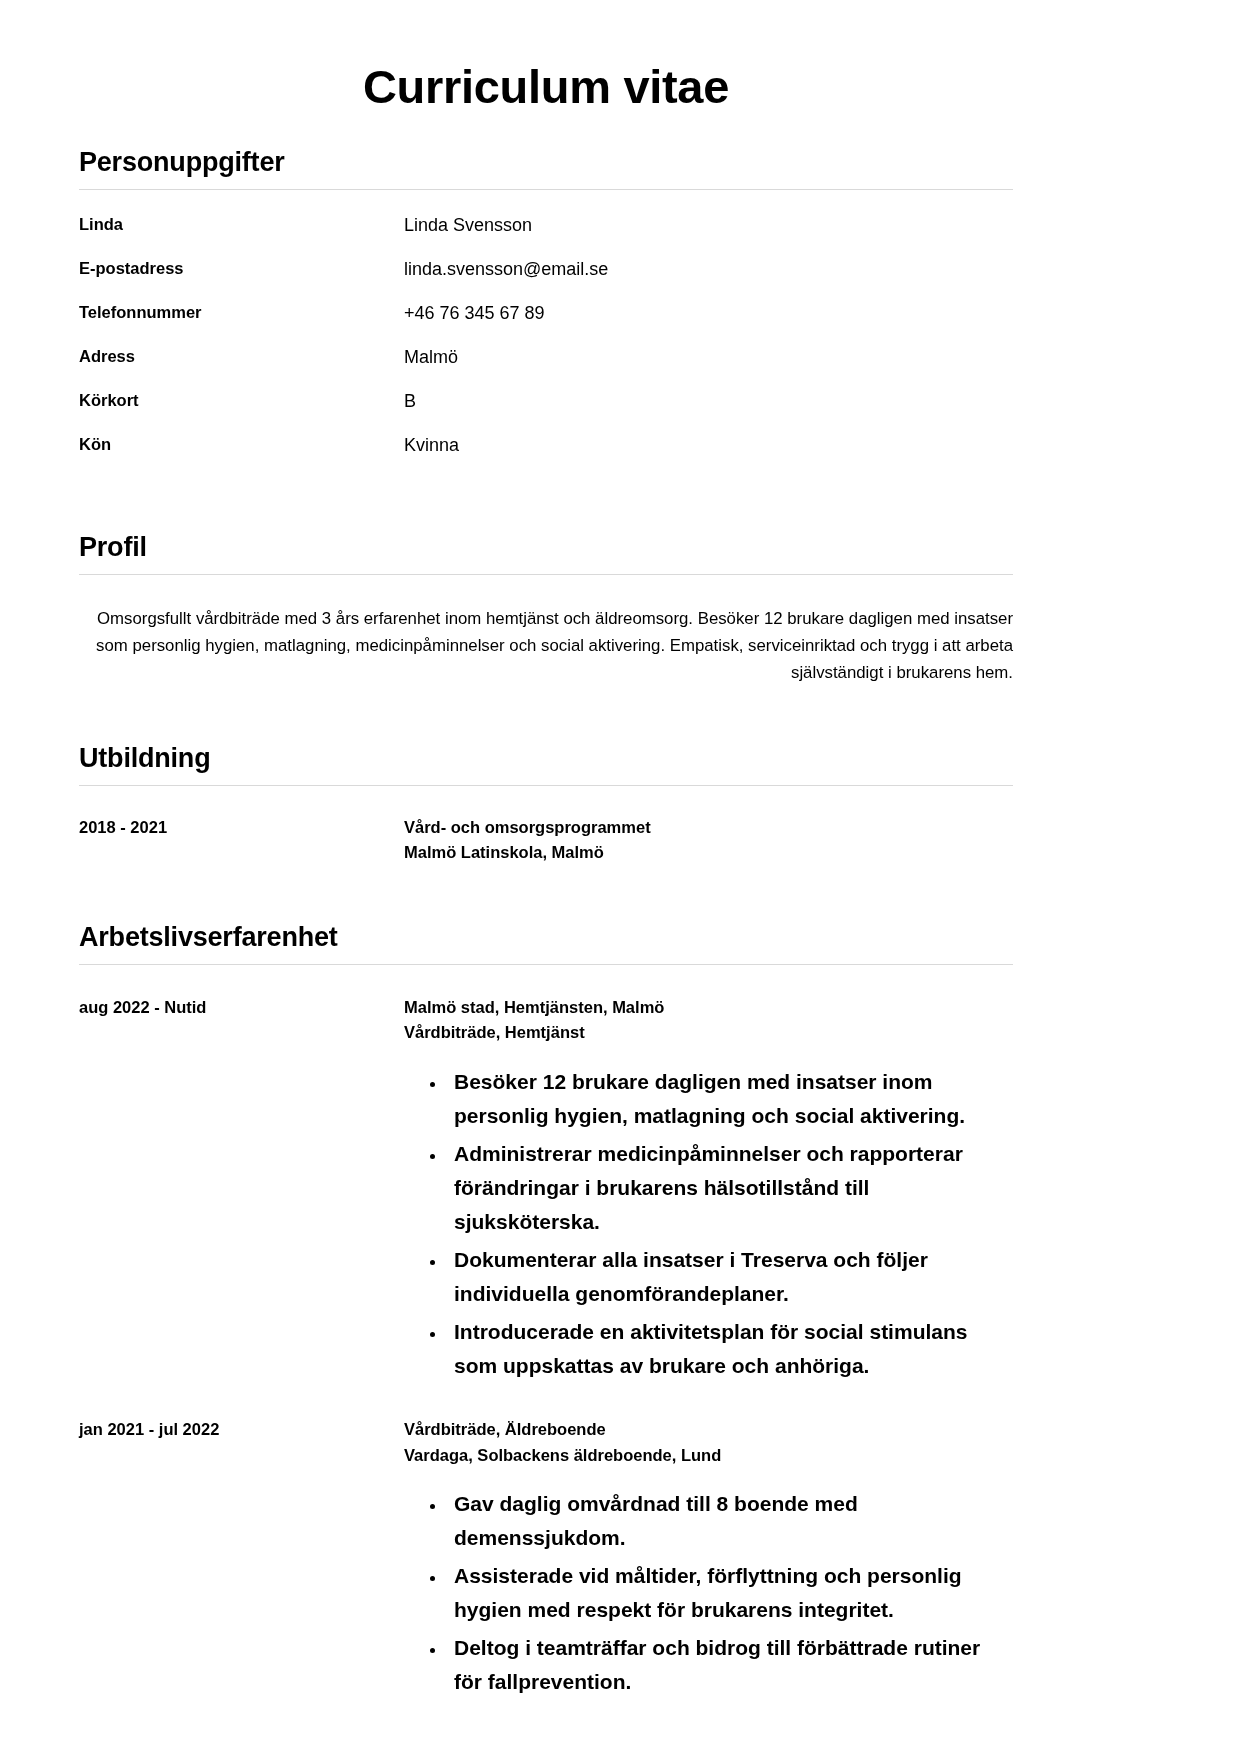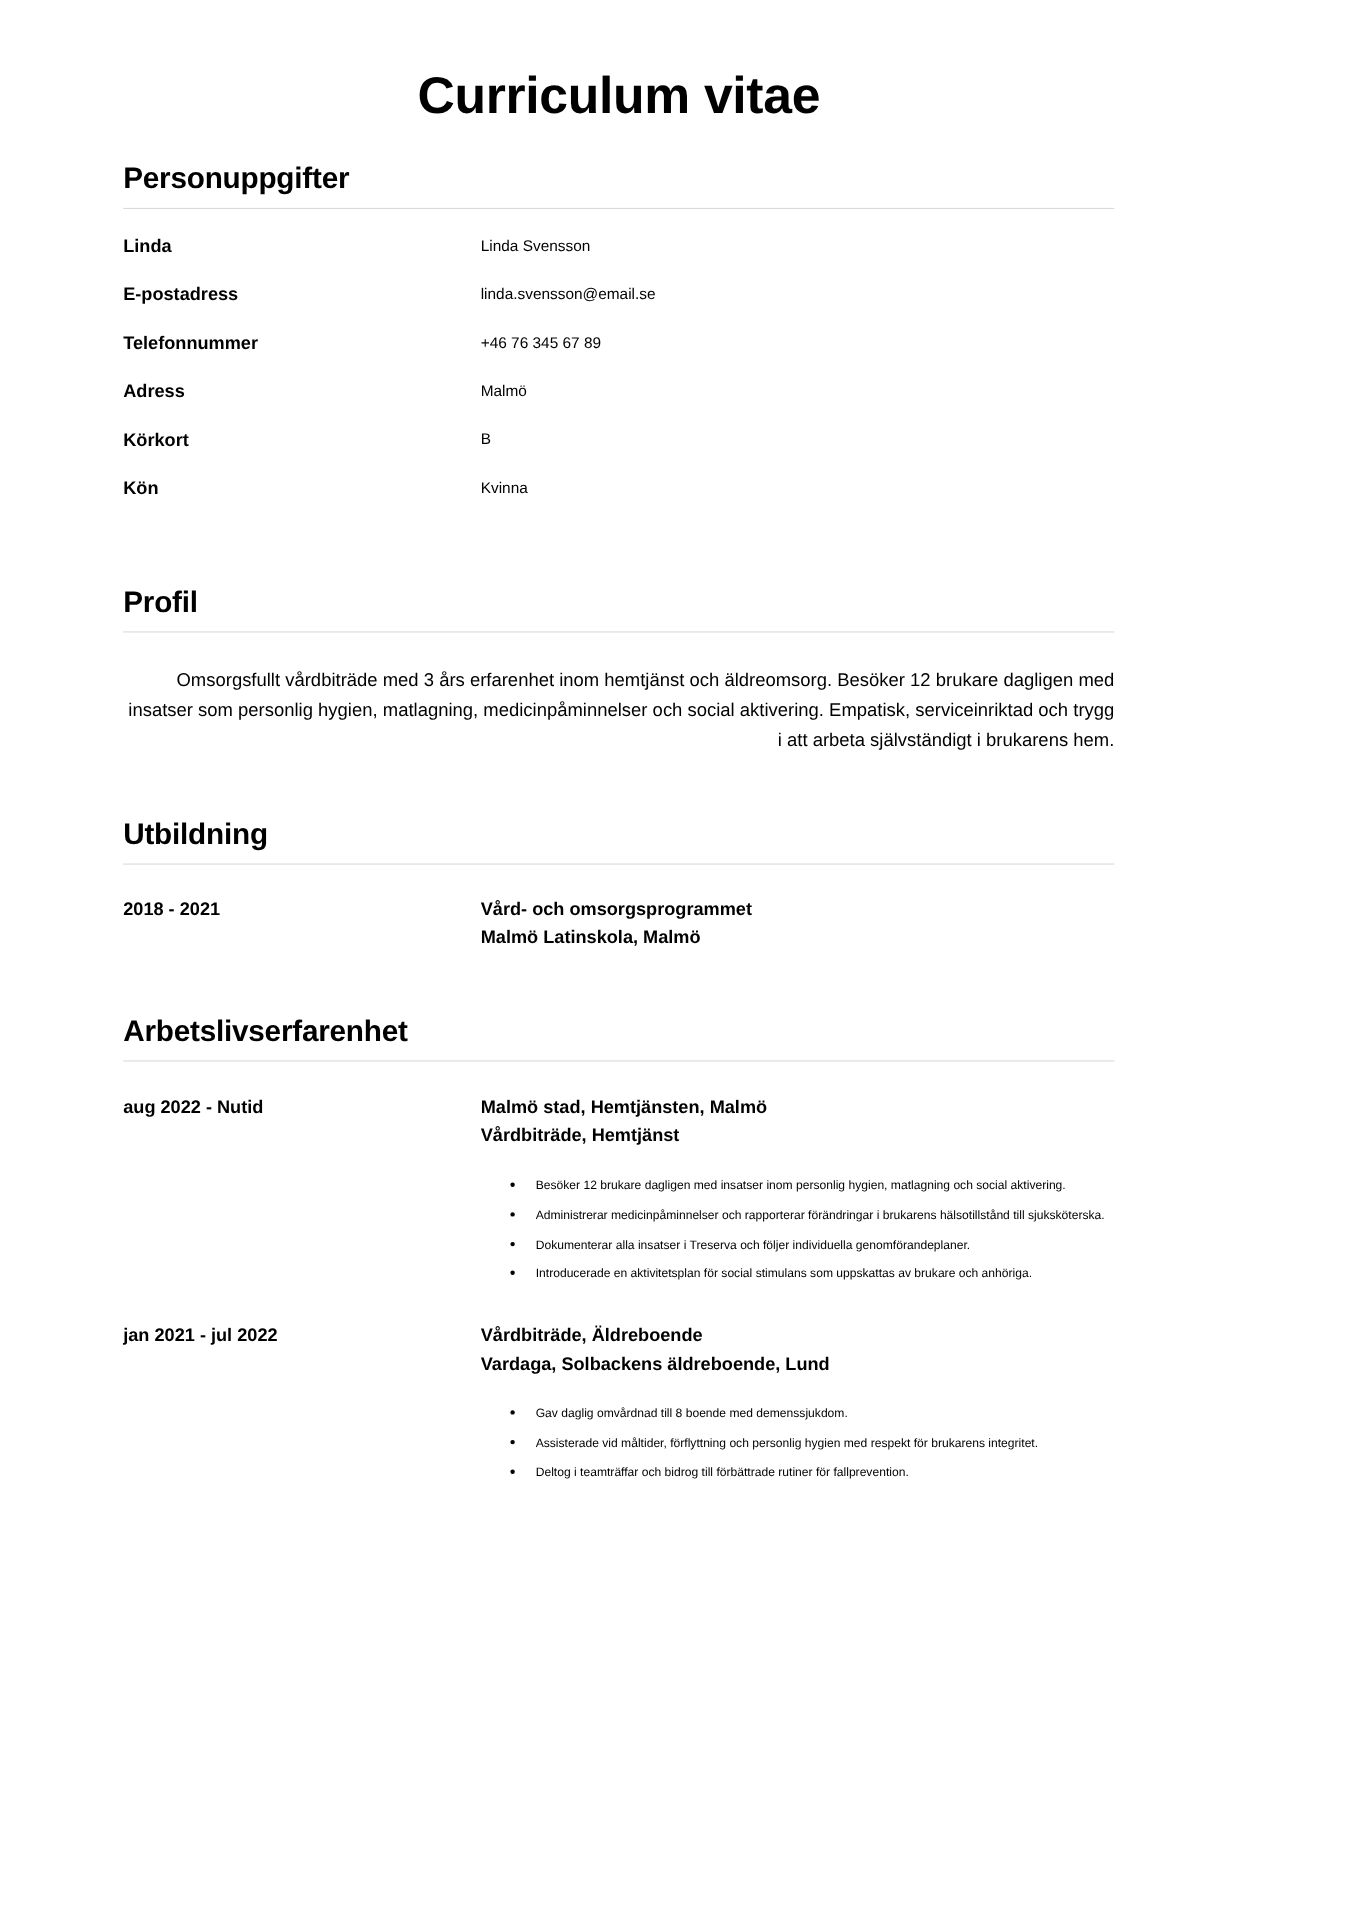--- a/index.html
+++ b/index.html
@@ -11,21 +11,21 @@
     width: 1241px;
     min-height: 1754px;
     font-family: "Liberation Sans", sans-serif;
     color: #000000;
     -webkit-font-smoothing: antialiased;
   }
   .page {
     width: 1125px;
     min-height: 1754px;
     box-sizing: border-box;
-    padding: 52px 112px 40px 112px;
+    padding: 52px 112px 40px 79px;
     background: #ffffff;
     position: relative;
   }
   .doc-title {
     text-align: center;
     font-size: 47px;
     font-weight: bold;
     letter-spacing: -0.3px;
     margin: 8px 0 0 0;
     line-height: 1.15;
@@ -64,21 +64,21 @@
   }
   .pd-label {
     width: 325px;
     flex: 0 0 325px;
     font-size: 16.5px;
     font-weight: bold;
     line-height: 1.3;
     padding-top: 2px;
   }
   .pd-value {
-    font-size: 14px;
+    font-size: 18px;
     font-weight: normal;
     line-height: 1.3;
     padding-top: 2px;
   }
 
   
   .profile-text {
     margin-top: 30px;
     font-size: 16.8px;
     line-height: 1.62;
@@ -107,22 +107,22 @@
     font-size: 16.5px;
     font-weight: bold;
     line-height: 1.55;
   }
   .bullets {
     margin: 19px 0 0 0;
     padding: 0 0 0 42px;
     list-style-type: disc;
   }
   .bullets li {
-    font-size: 11px;
-    font-weight: normal;
+    font-size: 21px;
+    font-weight: bold;
     line-height: 1.62;
     margin-bottom: 4px;
     padding-left: 8px;
     max-width: 620px;
   }
   .bullets li::marker {
     font-size: 15px;
   }
   .entry-work { margin-top: 30px; justify-content: flex-end; }
 </style>

